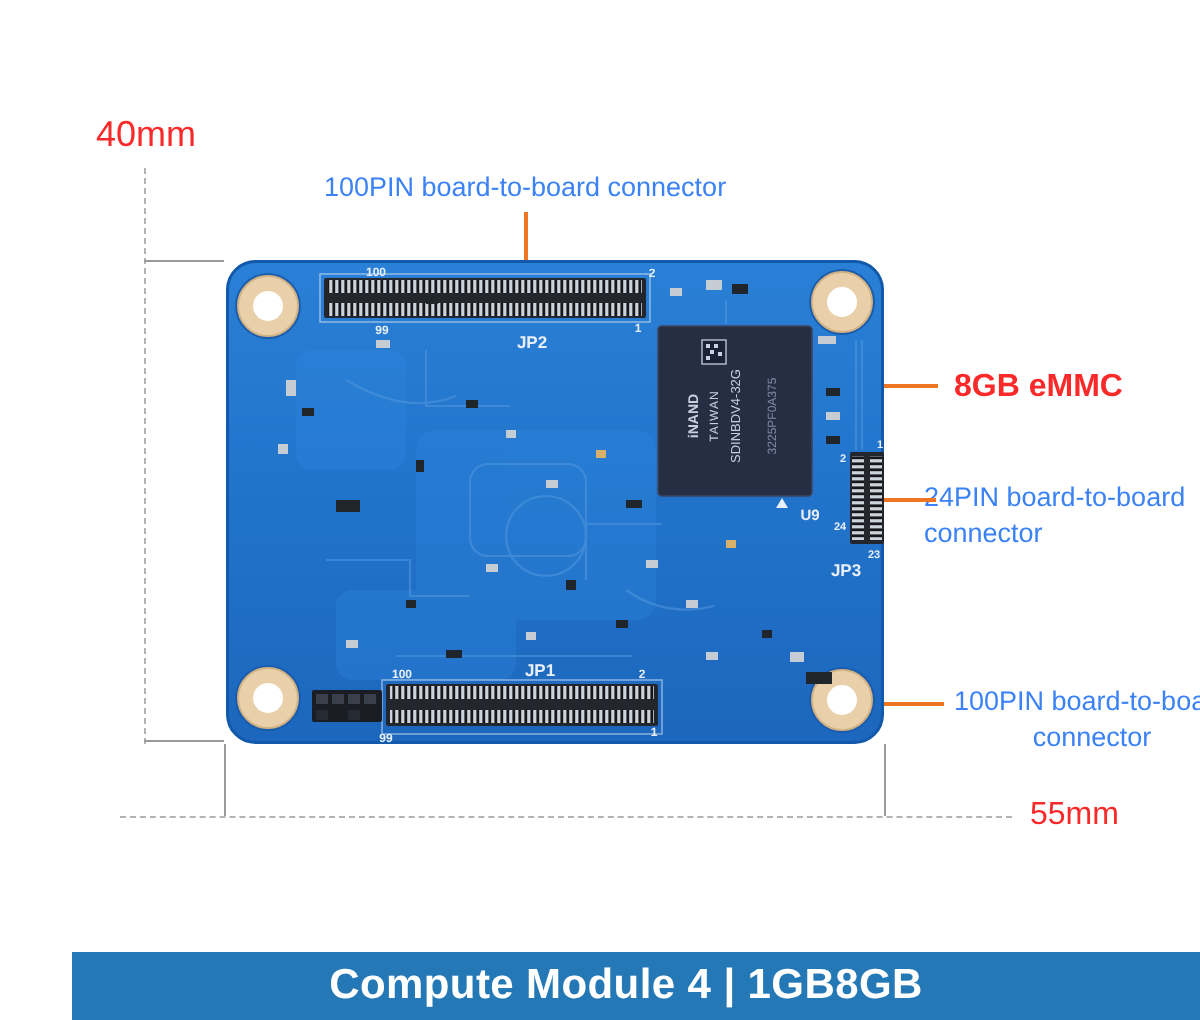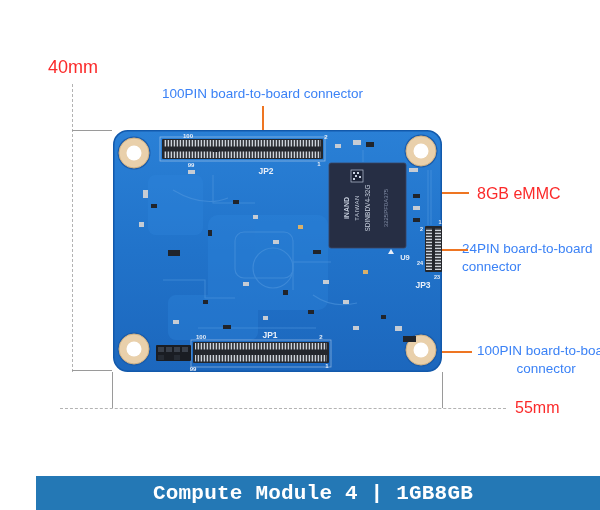--- a/index.html
+++ b/index.html
@@ -6,37 +6,37 @@
   .stage{
     position:relative;width:600px;height:510px;background:#ffffff;overflow:hidden;
     font-family:"Liberation Sans", sans-serif;
     margin-left:36px;
   }
   .lbl{position:absolute;color:#3b82f6;font-size:13.5px;line-height:1.3;white-space:pre-line;}
   .lbl-red{position:absolute;color:#fb2a2a;font-weight:400;}
   .dim40{left:12px;top:57px;font-size:18px;}
   .dim55{left:479px;top:399px;font-size:16px;}
   .lbl-top{left:110px;top:85px;width:233px;text-align:center;white-space:nowrap;}
-  .lbl-emmc{left:441px;top:185px;font-size:16px;color:#fb2a2a;}
+  .lbl-emmc{left:441px;top:185px;font-size:16px;color:#fb2a2a;font-weight:bold;}
   .lbl-24pin{left:426px;top:240px;}
   .lbl-100b{left:441px;top:342px;text-align:center;}
   .vline{position:absolute;width:0;border-left:1px solid #9a9a9a;}
   .hline{position:absolute;height:0;border-top:1px solid #9a9a9a;}
   .vdash{position:absolute;width:0;border-left:1px dashed #b3b3b3;}
   .hdash{position:absolute;height:0;border-top:1px dashed #b3b3b3;}
   .oline{position:absolute;background:#ee7522;}
   .odot{position:absolute;width:9px;height:9px;border-radius:50%;background:#ee7522;}
   .board-svg{position:absolute;left:77px;top:130px;}
   .footer{
     position:absolute;left:0;top:476px;width:600px;height:34px;background:#2478b5;
     display:flex;align-items:center;justify-content:center;
   }
   .footer span{
     color:#ffffff;font-weight:bold;font-size:21px;letter-spacing:0.2px;
-    transform:translateX(-23px);white-space:nowrap;font-family:Liberation Mono, monospace;
+    transform:translateX(-23px);white-space:nowrap;
   }
   .silk{fill:#e9eff8;font-family:"Liberation Sans",sans-serif;font-weight:bold;}
 </style>
 </head>
 <body>
 
 <div class="stage">
 
   <div class="lbl-red dim40">40mm</div>
   <div class="lbl-red dim55">55mm</div>

